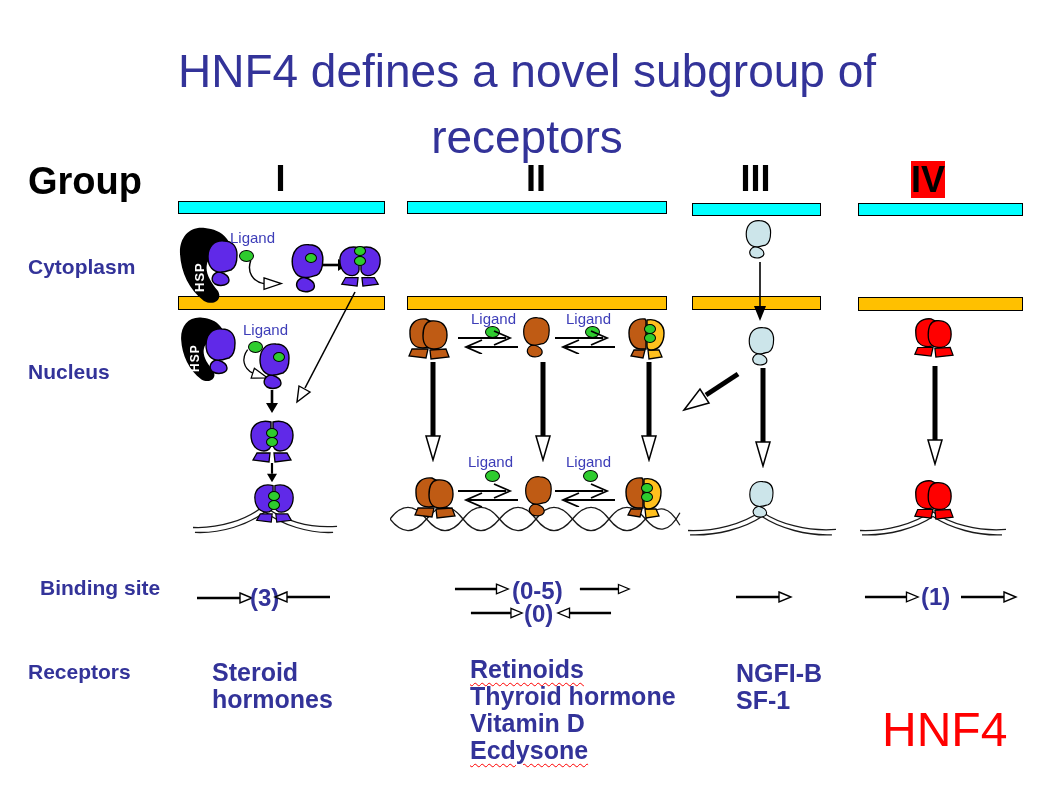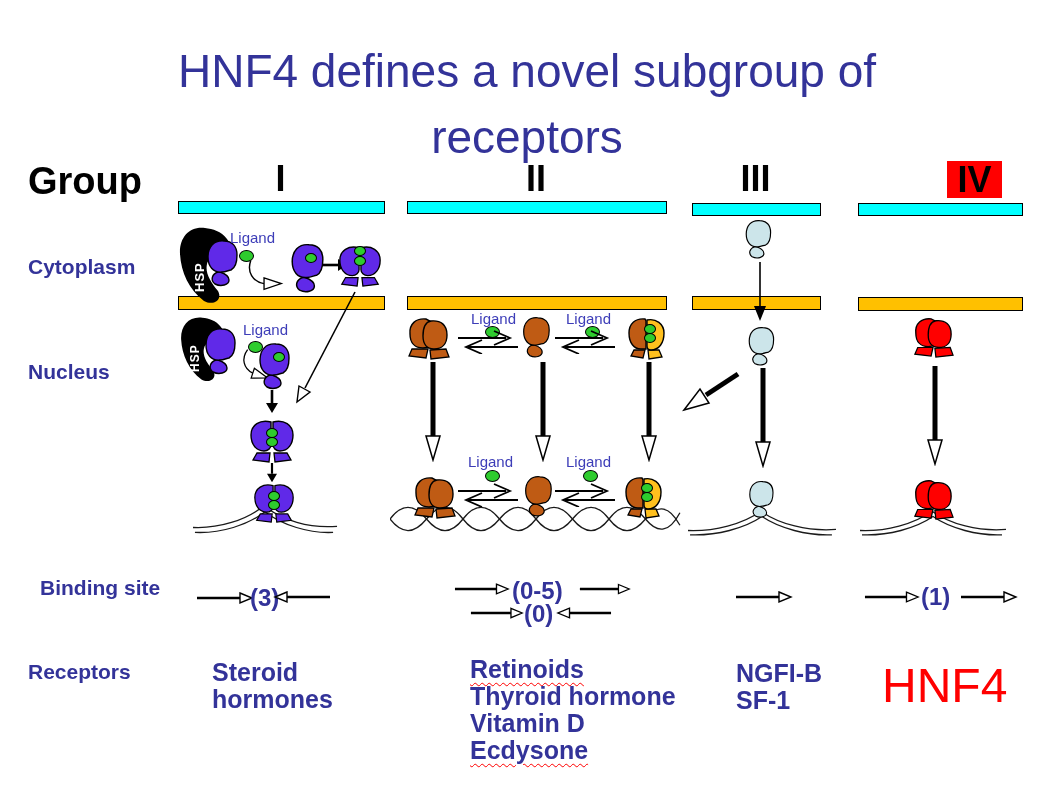--- a/index.html
+++ b/index.html
@@ -121,21 +121,21 @@
 
   <div class="abs grouplbl" style="left:28px;top:160px;">Group</div>
   <div class="abs rowlbl" style="left:28px;top:255px;">Cytoplasm</div>
   <div class="abs rowlbl" style="left:28px;top:360px;">Nucleus</div>
   <div class="abs rowlbl" style="left:40px;top:576px;">Binding site</div>
   <div class="abs rowlbl" style="left:28px;top:660px;">Receptors</div>
 
   <div class="abs hdr" style="left:178px;top:158px;width:205px;">I</div>
   <div class="abs hdr" style="left:407px;top:158px;width:258px;">II</div>
   <div class="abs hdr" style="left:692px;top:158px;width:127px;">III</div>
-  <div class="abs hdr hdr-box" style="left:911px;top:161px;width:55px;height:37px;margin-left:36px;">IV</div>
+  <div class="abs hdr hdr-box" style="left:911px;top:161px;width:34px;height:37px;">IV</div>
 
   <div class="abs mem cyan" style="left:178px;top:201px;width:205px;"></div>
   <div class="abs mem cyan" style="left:407px;top:201px;width:258px;"></div>
   <div class="abs mem cyan" style="left:692px;top:203px;width:127px;"></div>
   <div class="abs mem cyan" style="left:858px;top:203px;width:163px;"></div>
 
   <div class="abs mem gold" style="left:178px;top:296px;width:205px;"></div>
   <div class="abs mem gold" style="left:407px;top:296px;width:258px;"></div>
   <div class="abs mem gold" style="left:692px;top:296px;width:127px;"></div>
   <div class="abs mem gold" style="left:858px;top:297px;width:163px;"></div>
@@ -339,15 +339,15 @@
   <div class="abs rlist" style="left:470px;top:656px;">
     <div class="wavy">Retinoids</div>
     <div>Thyroid hormone</div>
     <div>Vitamin D</div>
     <div class="wavy">Ecdysone</div>
   </div>
   <div class="abs rlist" style="left:736px;top:660px;">
     <div>NGFI-B</div>
     <div>SF-1</div>
   </div>
-  <div id="hnf4" class="abs" style="left:882px;top:658px;">HNF4</div>
+  <div id="hnf4" class="abs" style="left:882px;top:702px;">HNF4</div>
 
 </div>
 
 </body></html>

